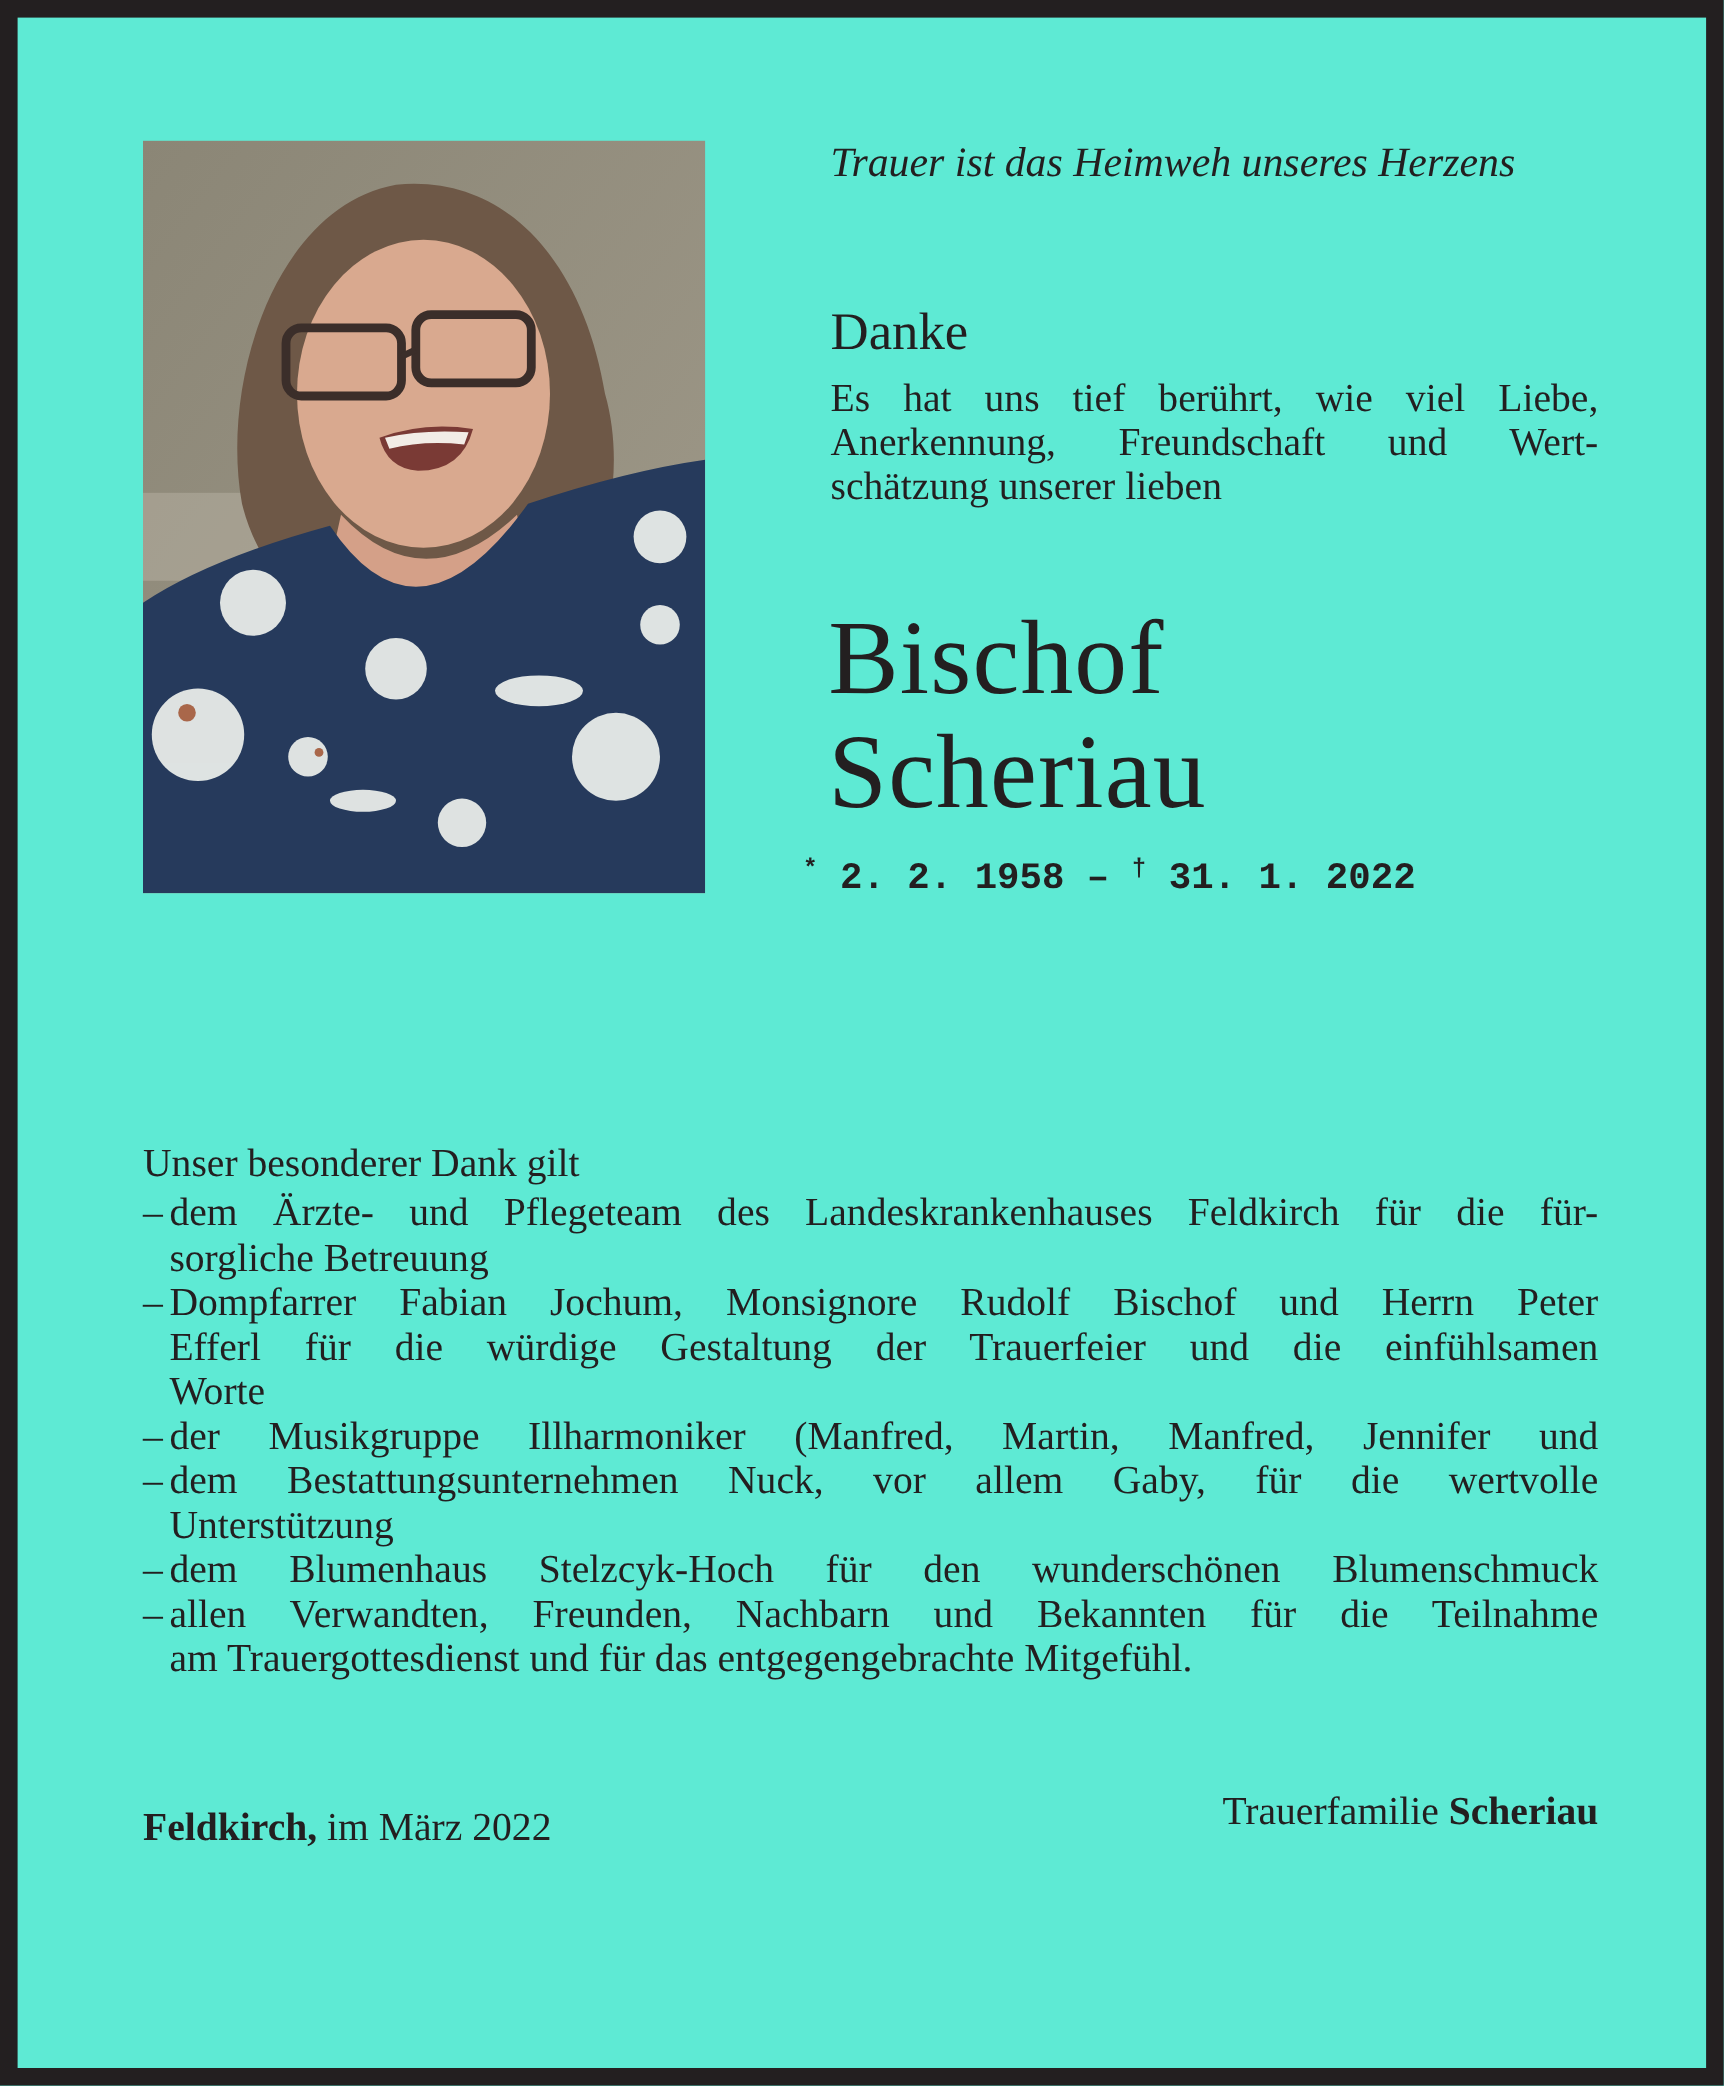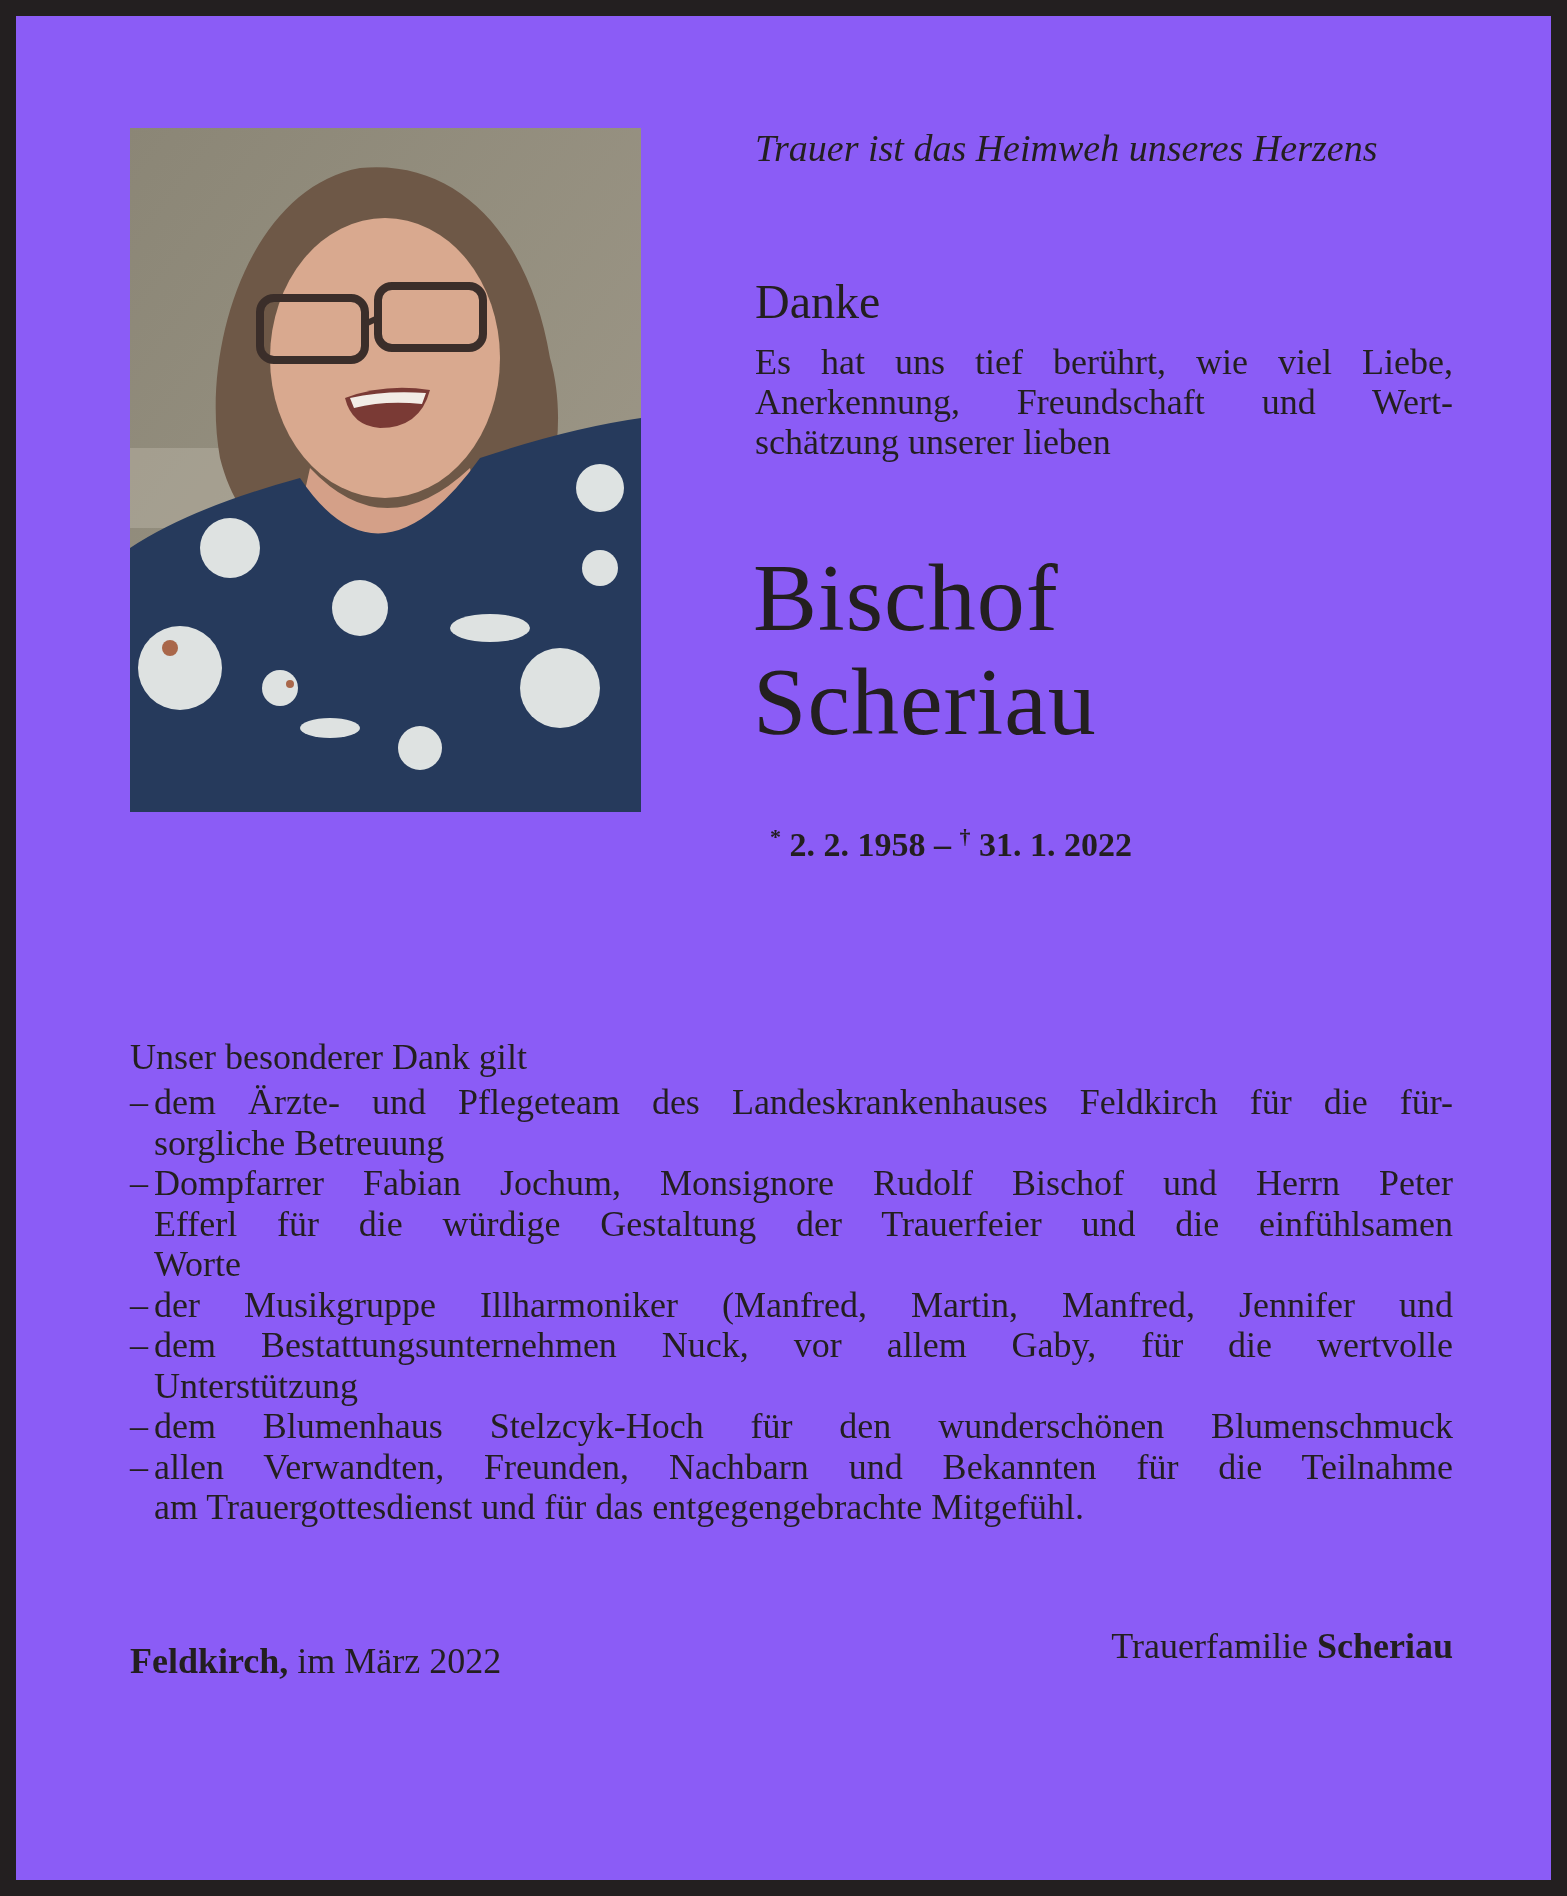--- a/index.html
+++ b/index.html
@@ -8,21 +8,21 @@
       background: #231f20;
       position: relative;
       overflow: hidden;
       font-family: "DejaVu Serif", "Liberation Serif", serif;
       color: #231f20;
     }
     .page {
       position: absolute;
       left: 16px; top: 16px;
       width: 1535px; height: 1864px;
-      background: #8b5cf6;
+      background: #5eead4;
     }
     .photo {
       position: absolute;
       left: 114px; top: 112px;
       width: 511px; height: 684px;
       overflow: hidden;
       background: #8f8a7c;
     }
     .photo svg { display: block; width: 100%; height: 100%; }
     .abs { position: absolute; white-space: nowrap; }
@@ -47,24 +47,24 @@
     }
     .intro .line { display: block; text-align: justify; text-align-last: justify; height: 40px; }
     .intro .line.last { text-align-last: left; }
     .name {
       left: 737px; top: 530px;
       font-family: "Liberation Serif", serif;
       font-size: 96px; line-height: 104px;
       letter-spacing: 1px;
     }
     .dates {
-      left: 754px; top: 754px;
-      font-family: Liberation Serif, serif;
+      left: 714px; top: 754px;
+      font-family: Liberation Mono, monospace;
       font-weight: bold;
-      font-size: 34px; line-height: 40px; margin-top: 47px;
+      font-size: 34px; line-height: 40px;
     }
     .dates sup { font-size: 22px; vertical-align: 12px; font-weight: bold; }
     .body-text {
       left: 114px; top: 846px;
       width: 1323px;
       font-family: "Liberation Serif", serif;
       font-size: 36px; line-height: 40px;
       white-space: normal;
     }
     .body-text .line { display: block; height: 40px; text-align: justify; text-align-last: justify; }

